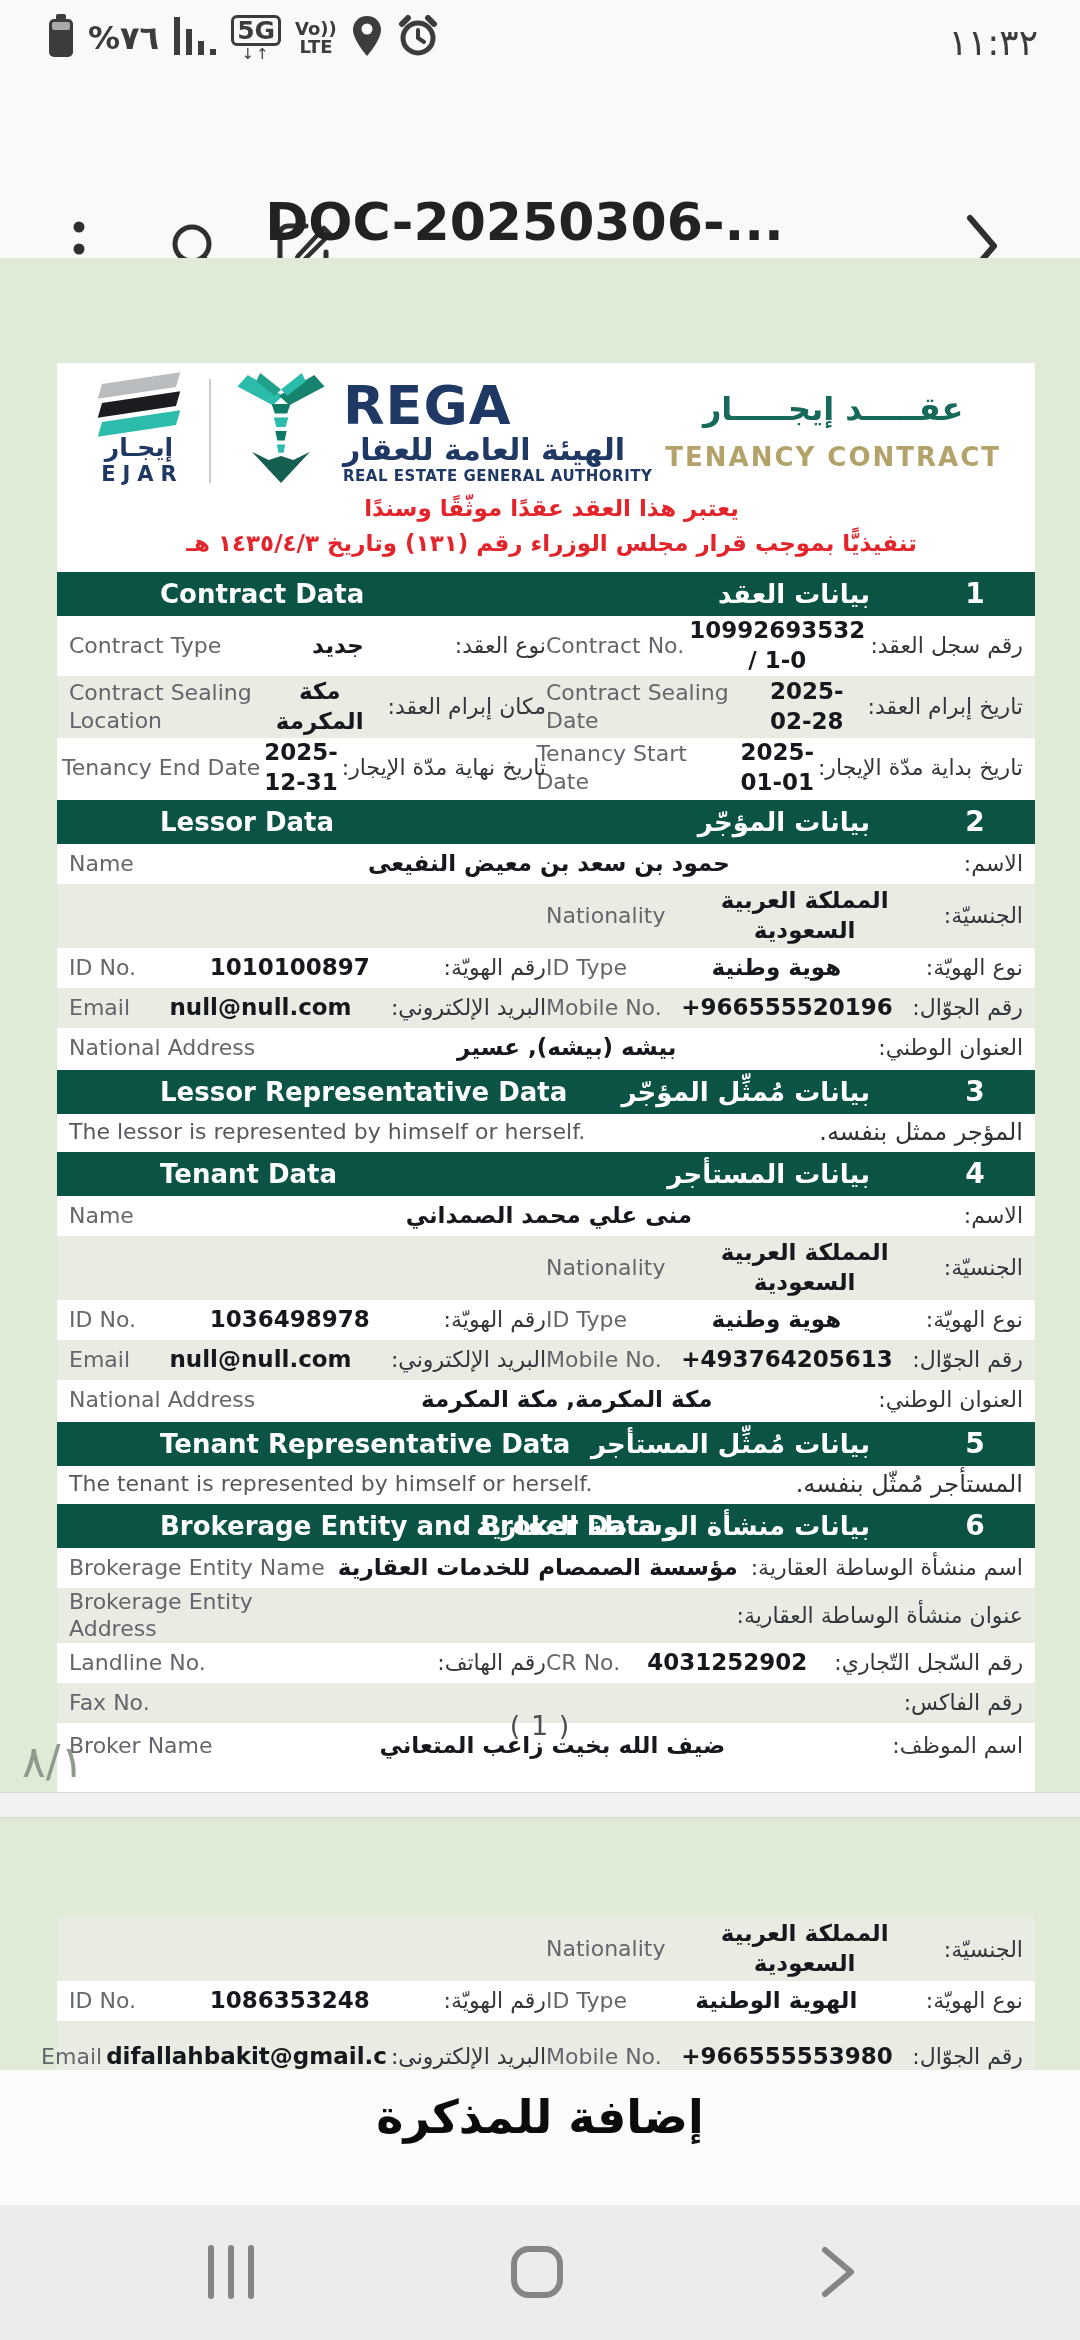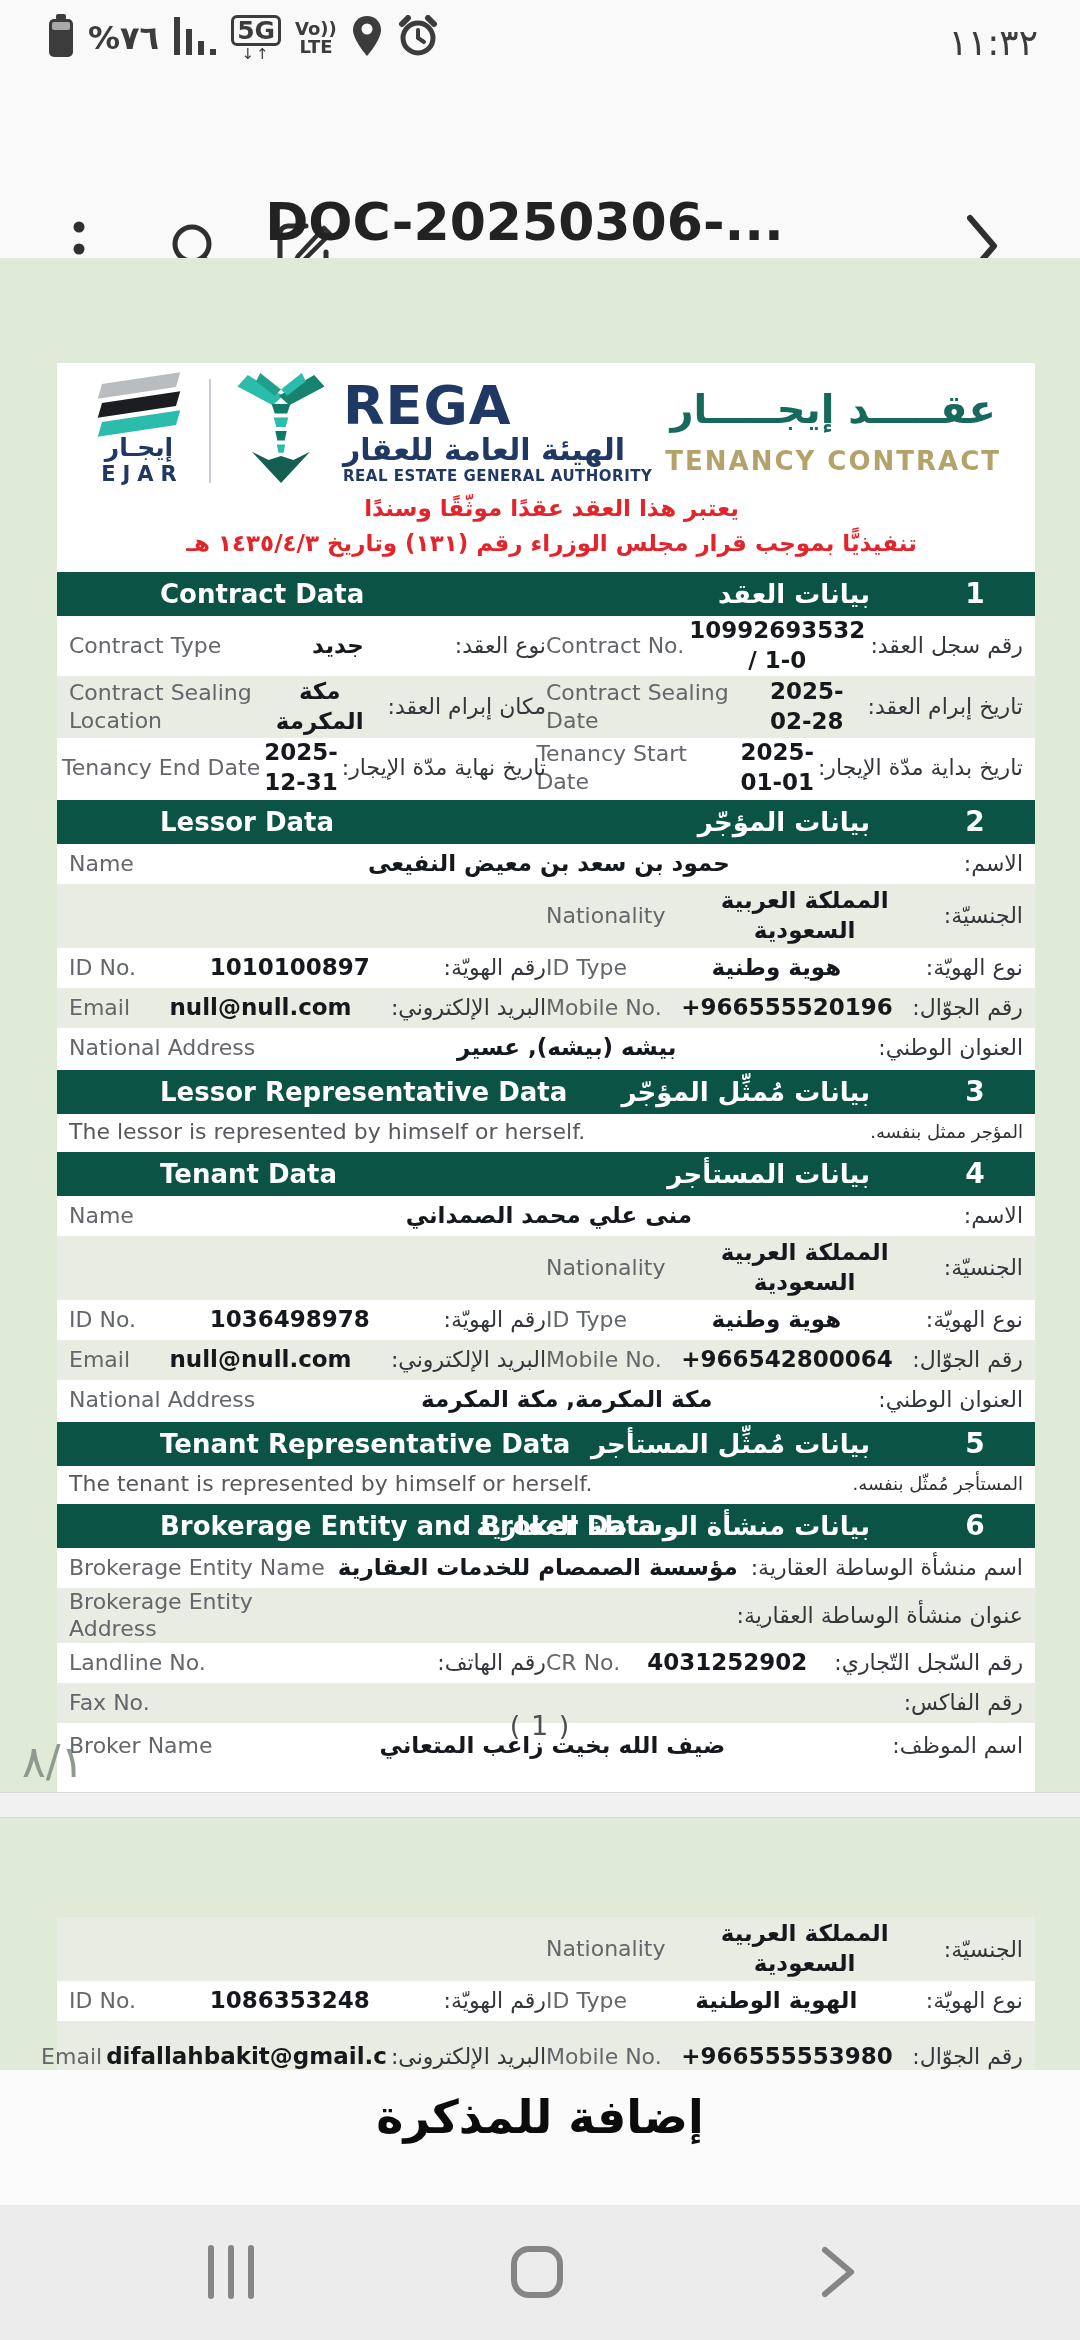--- a/index.html
+++ b/index.html
@@ -57,21 +57,21 @@
   .es1{background:#b9bdc0;}.es2{background:#1b1d20;}.es3{background:var(--teal);}
   #ejar-ar{font-size:25px;font-weight:bold;color:var(--navy);}
   #ejar-en{font-size:21px;font-weight:bold;color:var(--navy);letter-spacing:7px;margin-right:-7px;}
   #brand-divider{width:2px;height:104px;background:#c6ccd2;margin:0 18px 0 10px;}
   #rega-logo{display:flex;align-items:center;gap:10px;}
   #rega-texts{display:flex;flex-direction:column;line-height:1.05;}
   #rega-en{font-size:54px;font-weight:bold;color:var(--navy);letter-spacing:1px;}
   #rega-ar{font-size:30px;font-weight:bold;color:var(--navy);direction:rtl;text-align:left;}
   #rega-sub{font-size:15px;font-weight:bold;color:var(--navy);letter-spacing:.5px;margin-top:3px;}
   #contract-title{margin-left:auto;text-align:center;padding-right:12px;}
-  #contract-title-ar{font-size:40px;font-weight:bold;color:var(--dgreen);white-space:nowrap;}
+  #contract-title-ar{font-size:32px;font-weight:bold;color:var(--dgreen);white-space:nowrap;}
   #contract-title-en{font-size:26px;font-weight:bold;color:var(--gold);letter-spacing:2px;margin-top:14px;}
   #red-note{direction:rtl;text-align:center;color:var(--red);font-weight:bold;
     font-size:23px;line-height:1.5;padding:6px 60px 10px 71px;}
 
   
   .sec-bar{position:relative;height:44px;background:var(--bar);color:#fff;margin-top:2px;padding-left:36px;}
   .sec-bar span{line-height:44px;font-weight:bold;white-space:nowrap;}
   .sec-en{position:absolute;left:103px;font-size:26px;direction:ltr;}
   .sec-ar{position:absolute;right:165px;font-size:26px;}
   .sec-num{position:absolute;right:28px;width:64px;text-align:center;font-size:28px;}
@@ -83,21 +83,21 @@
   .h-broker{min-height:52px;align-items:flex-start;padding-top:8px;}
   .h-mail2{min-height:72px;}
   .fld{display:flex;align-items:center;gap:4px;min-width:0;}
   .fld.half-f{flex:0 0 50%;}
   .fld.full-f{flex:1 1 100%;}
   .fld .ar{color:var(--arlbl);font-size:22px;white-space:nowrap;}
   .fld .val{flex:1;text-align:center;font-weight:bold;font-size:23px;color:var(--ink);line-height:1.3;unicode-bidi:isolate;}
   .fld .en{color:var(--enlbl);font-size:22px;flex:0 0 auto;max-width:200px;text-align:left;direction:ltr;line-height:1.25;white-space:pre-line;}
   .fld.full-f .en{max-width:260px;}
   .note-row{display:flex;justify-content:space-between;align-items:center;}
-  .note-row .ar{font-size:18px;color:#2e3236;}
+  .note-row .ar{font-size:24px;color:#2e3236;}
   .note-row .en{font-size:22px;color:#55585c;direction:ltr;}
 
   #page1-number{position:absolute;top:1452px;left:0;width:1080px;text-align:center;
     font-size:27px;color:#4c4f52;letter-spacing:1px;}
   #page-indicator{position:absolute;top:1478px;left:22px;font-size:44px;color:#8f9a8f;direction:rtl;}
   #page-separator{position:absolute;top:1534px;left:0;width:1080px;height:26px;background:#f1f1f1;
     border-top:1px solid #d9d9d9;border-bottom:1px solid #d9d9d9;}
 
   
   #memo-overlay{position:absolute;top:2070px;left:0;width:1080px;height:135px;background:#fbfbfb;
@@ -358,21 +358,21 @@
             </div>
             <div class="fld half-f">
               <span class="ar">رقم الهويّة:</span>
               <span class="val" dir="ltr">1036498978</span>
               <span class="en">ID No.</span>
             </div>
           </div>
           <div class="t-row alt">
             <div class="fld half-f">
               <span class="ar">رقم الجوّال:</span>
-              <span class="val" dir="ltr">+966542800064</span>
+              <span class="val" dir="ltr">+493764205613</span>
               <span class="en">Mobile No.</span>
             </div>
             <div class="fld half-f">
               <span class="ar">البريد الإلكتروني:</span>
               <span class="val" dir="ltr">null@null.com</span>
               <span class="en">Email</span>
             </div>
           </div>
           <div class="t-row">
             <div class="fld full-f">

